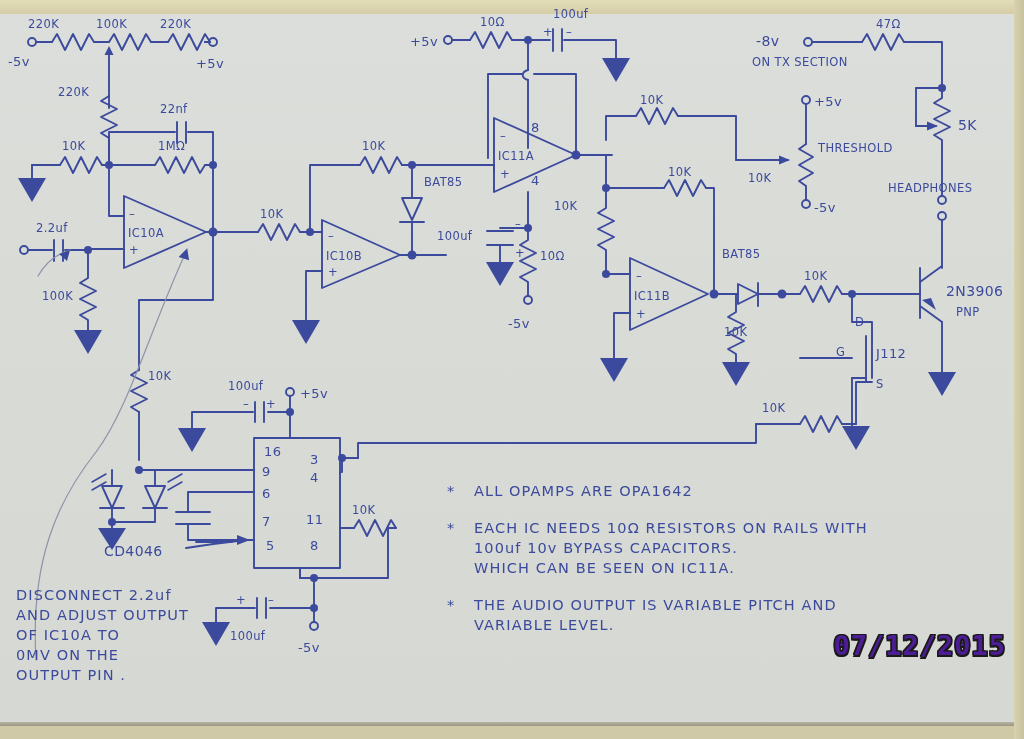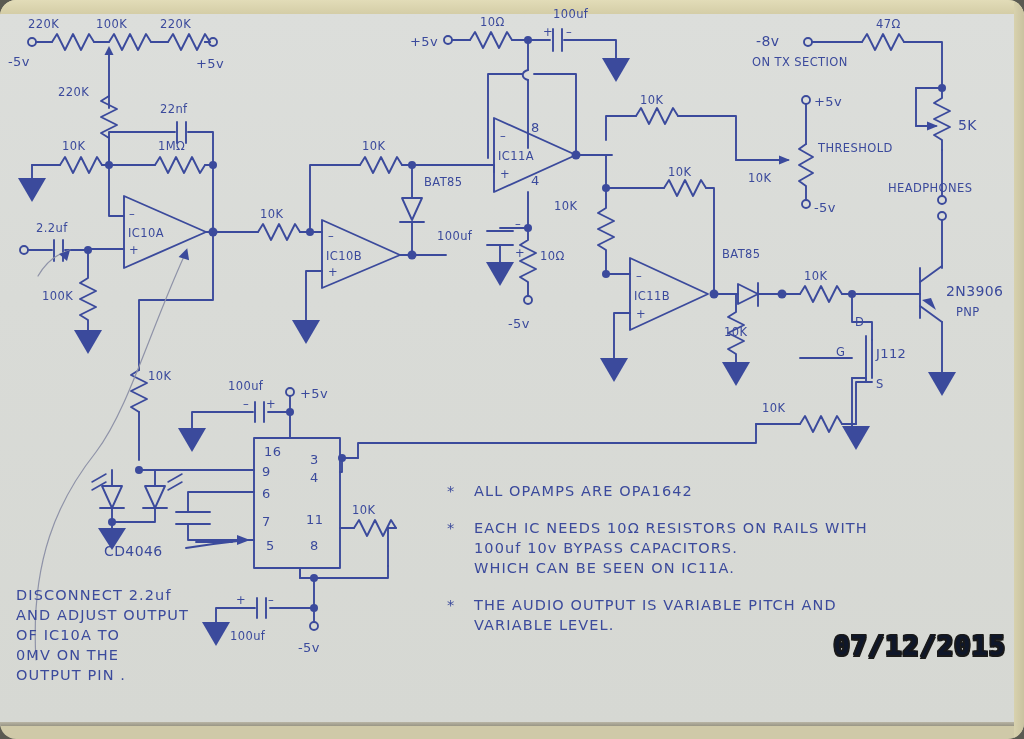--- a/index.html
+++ b/index.html
@@ -1,21 +1,20 @@
 <!DOCTYPE html>
 <html><head>
 <meta charset="utf-8">
 <title>Hand-drawn Circuit Schematic</title>
 <style>
   html,body{margin:0;padding:0;background:#5a5a52;}
   #page{
     position:relative;width:1024px;height:739px;overflow:hidden;
     font-family:"Liberation Sans",sans-serif;
     background:#cfc9a8;
-    border-radius:16px;
   }
   
   #paper{
     position:absolute;left:0;top:14px;width:1024px;height:712px;
     background:
       linear-gradient(180deg,#dcdedb 0%,#d9dbd7 40%,#d6d8d3 100%);
   }
   #paper:after{
     content:"";position:absolute;left:0;right:0;bottom:0;height:4px;
     background:linear-gradient(180deg,#b3ae9c,#8e8a78);
@@ -38,21 +37,21 @@
     fill:#3b4a9c;font-family:"DejaVu Sans",sans-serif;
     font-size:13px;letter-spacing:.4px;
   }
   text.hand-sm{font-size:11.5px;}
   text.hand-lg{font-size:14px;}
   text.note{font-size:14.5px;letter-spacing:1.1px;}
   text.pin{font-size:13px;}
   #datestamp{
     position:absolute;right:18px;bottom:78px;
     font-family:"DejaVu Sans Mono",monospace;font-weight:bold;
-    font-size:27px;letter-spacing:1px;color:#0f172a;
+    font-size:27px;letter-spacing:1px;color:#4c1d95;
     text-shadow:
       -1.5px 0 #1a1a1a,1.5px 0 #1a1a1a,0 -1.5px #1a1a1a,0 1.5px #1a1a1a,
       -1.5px -1.5px #1a1a1a,1.5px 1.5px #1a1a1a,1.5px -1.5px #1a1a1a,-1.5px 1.5px #1a1a1a;
   }
 </style>
 </head>
 <body>
 
 <div id="page">
   <div id="desk-top"></div>

